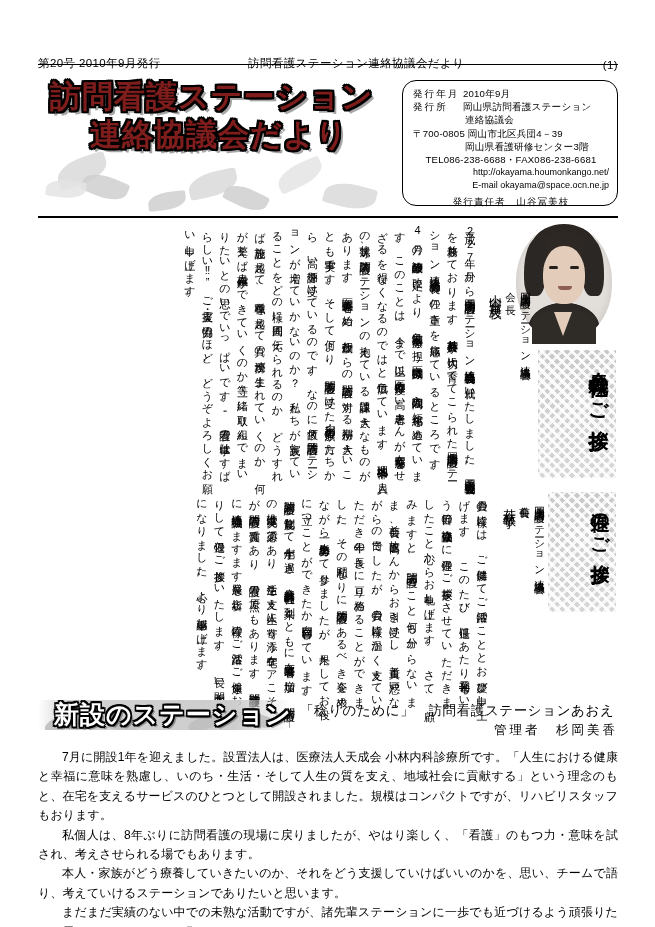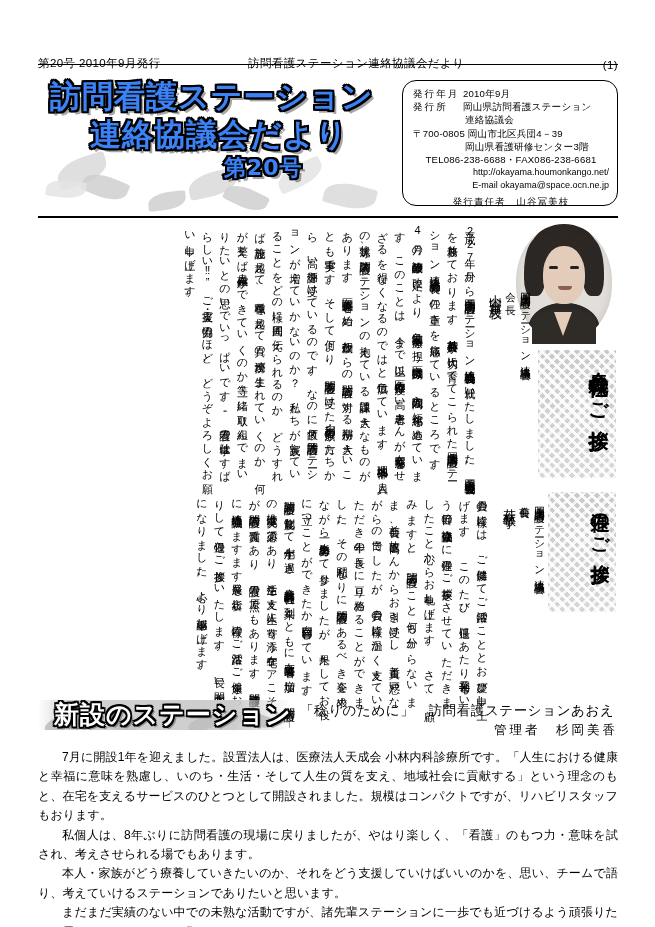--- a/index.html
+++ b/index.html
@@ -33,21 +33,21 @@
   .leaf{
     position:absolute;background:#d9d9d9;border-radius:60% 10% 60% 10%;
     opacity:.85;
   }
   .leaf.b{background:#cfcfcf;}
   .leaf.c{background:#e4e4e4;}
   .mast-line{
     position:relative;
     font-family:"DejaVu Sans",sans-serif;
     font-weight:700;
-    color:#3b82f6;
+    color:#7f1d1d;
     -webkit-text-stroke:3px #000;
     paint-order:stroke fill;
     text-shadow:
       2px 0 0 #000,-2px 0 0 #000,0 2px 0 #000,0 -2px 0 #000,
       2px 2px 0 #000,-2px -2px 0 #000,2px -2px 0 #000,-2px 2px 0 #000,
       4px 4px 0 rgba(0,0,0,.35);
     letter-spacing:1px;
     white-space:nowrap;
   }
   .mast-1{font-size:31px;line-height:36px;margin:6px 0 0 12px;}
@@ -209,21 +209,20 @@
       <div class="leaf b" style="left:44px;top:104px;width:46px;height:22px;transform:rotate(22deg)"></div>
       <div class="leaf c" style="left:8px;top:108px;width:40px;height:18px;transform:rotate(8deg)"></div>
       <div class="leaf" style="left:150px;top:100px;width:50px;height:24px;transform:rotate(-12deg)"></div>
       <div class="leaf b" style="left:186px;top:116px;width:44px;height:20px;transform:rotate(26deg)"></div>
       <div class="leaf c" style="left:238px;top:92px;width:48px;height:22px;transform:rotate(-24deg)"></div>
       <div class="leaf" style="left:286px;top:112px;width:52px;height:24px;transform:rotate(14deg)"></div>
       <div class="leaf b" style="left:110px;top:120px;width:38px;height:18px;transform:rotate(-6deg)"></div>
     </div>
     <div class="mast-line mast-1">訪問看護ステーション</div>
     <div class="mast-line mast-2">連絡協議会だより</div>
-    <div class="mast-line mast-3">第20号</div>
   </div>
 
   <div class="infobox">
     <div class="row">
       <span class="lbl">発行年月</span><span>2010年9月</span>
     </div>
     <div class="row">
       <span class="lbl">発行所</span><span>岡山県訪問看護ステーション</span>
     </div>
     <div class="row indent">連絡協議会</div>

